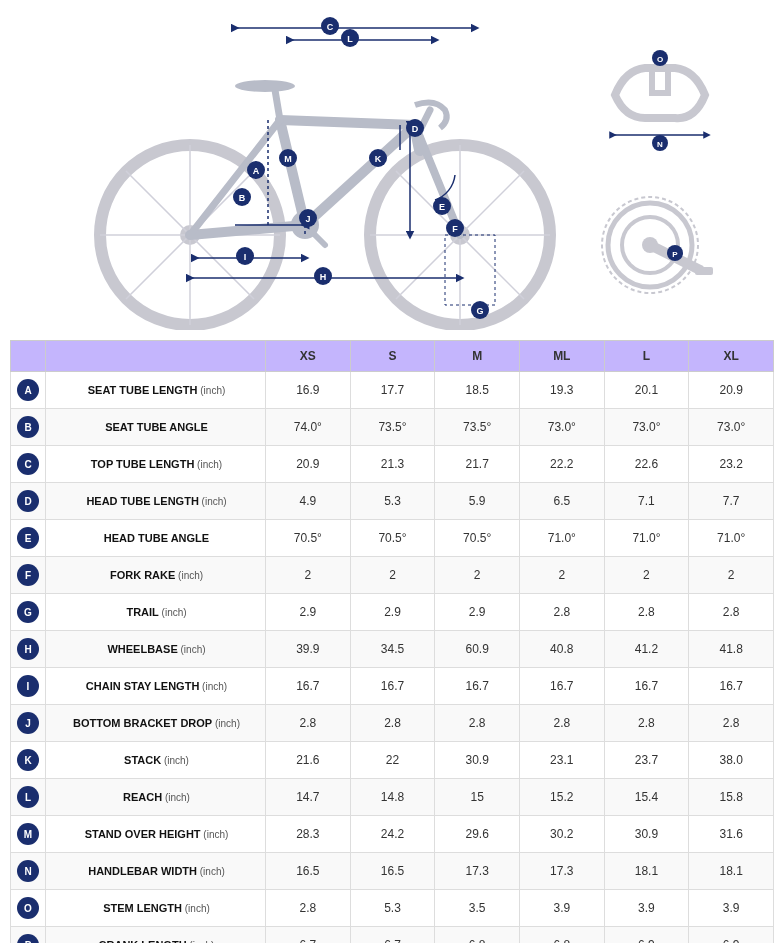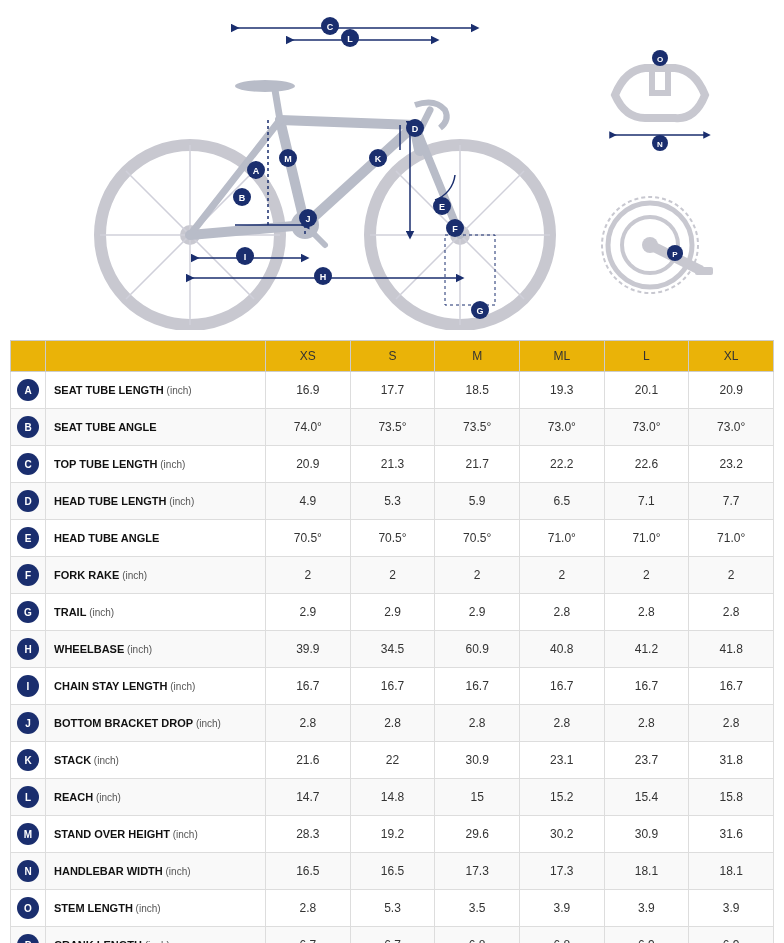--- a/index.html
+++ b/index.html
@@ -27,24 +27,24 @@
       padding: 0 10px 20px 10px;
     }
 
     table {
       width: 100%;
       border-collapse: collapse;
       font-size: 12px;
     }
 
     thead tr th {
-      background: #eab308;
+      background: #c4b5fd;
       padding: 8px 6px;
       text-align: center;
-      font-weight: 400;
+      font-weight: 700;
       color: #333;
       border: 1px solid #ccc;
       margin-top: 41px;
     }
 
     thead tr th:first-child {
       width: 30px;
     }
 
     thead tr th:nth-child(2) {
@@ -67,21 +67,21 @@
 
     tbody tr td {
       padding: 7px 6px;
       text-align: center;
       color: #333;
       border: 1px solid #ddd;
       font-size: 12px;
     }
 
     tbody tr td:nth-child(2) {
-      text-align: left;
+      text-align: center;
       padding-left: 8px;
     }
 
     .label-badge {
       display: inline-flex;
       align-items: center;
       justify-content: center;
       width: 22px;
       height: 22px;
       border-radius: 50%;
@@ -401,37 +401,37 @@
           <td>2.8</td>
         </tr>
         <tr>
           <td><span class="label-badge">K</span></td>
           <td><span class="measure-name">STACK</span><span class="measure-unit"> (inch)</span></td>
           <td>21.6</td>
           <td>22</td>
           <td>30.9</td>
           <td>23.1</td>
           <td>23.7</td>
-          <td>31.8</td>
+          <td>38.0</td>
         </tr>
         <tr>
           <td><span class="label-badge">L</span></td>
           <td><span class="measure-name">REACH</span><span class="measure-unit"> (inch)</span></td>
           <td>14.7</td>
           <td>14.8</td>
           <td>15</td>
           <td>15.2</td>
           <td>15.4</td>
           <td>15.8</td>
         </tr>
         <tr>
           <td><span class="label-badge">M</span></td>
           <td><span class="measure-name">STAND OVER HEIGHT</span><span class="measure-unit"> (inch)</span></td>
           <td>28.3</td>
-          <td>19.2</td>
+          <td>24.2</td>
           <td>29.6</td>
           <td>30.2</td>
           <td>30.9</td>
           <td>31.6</td>
         </tr>
         <tr>
           <td><span class="label-badge">N</span></td>
           <td><span class="measure-name">HANDLEBAR WIDTH</span><span class="measure-unit"> (inch)</span></td>
           <td>16.5</td>
           <td>16.5</td>

